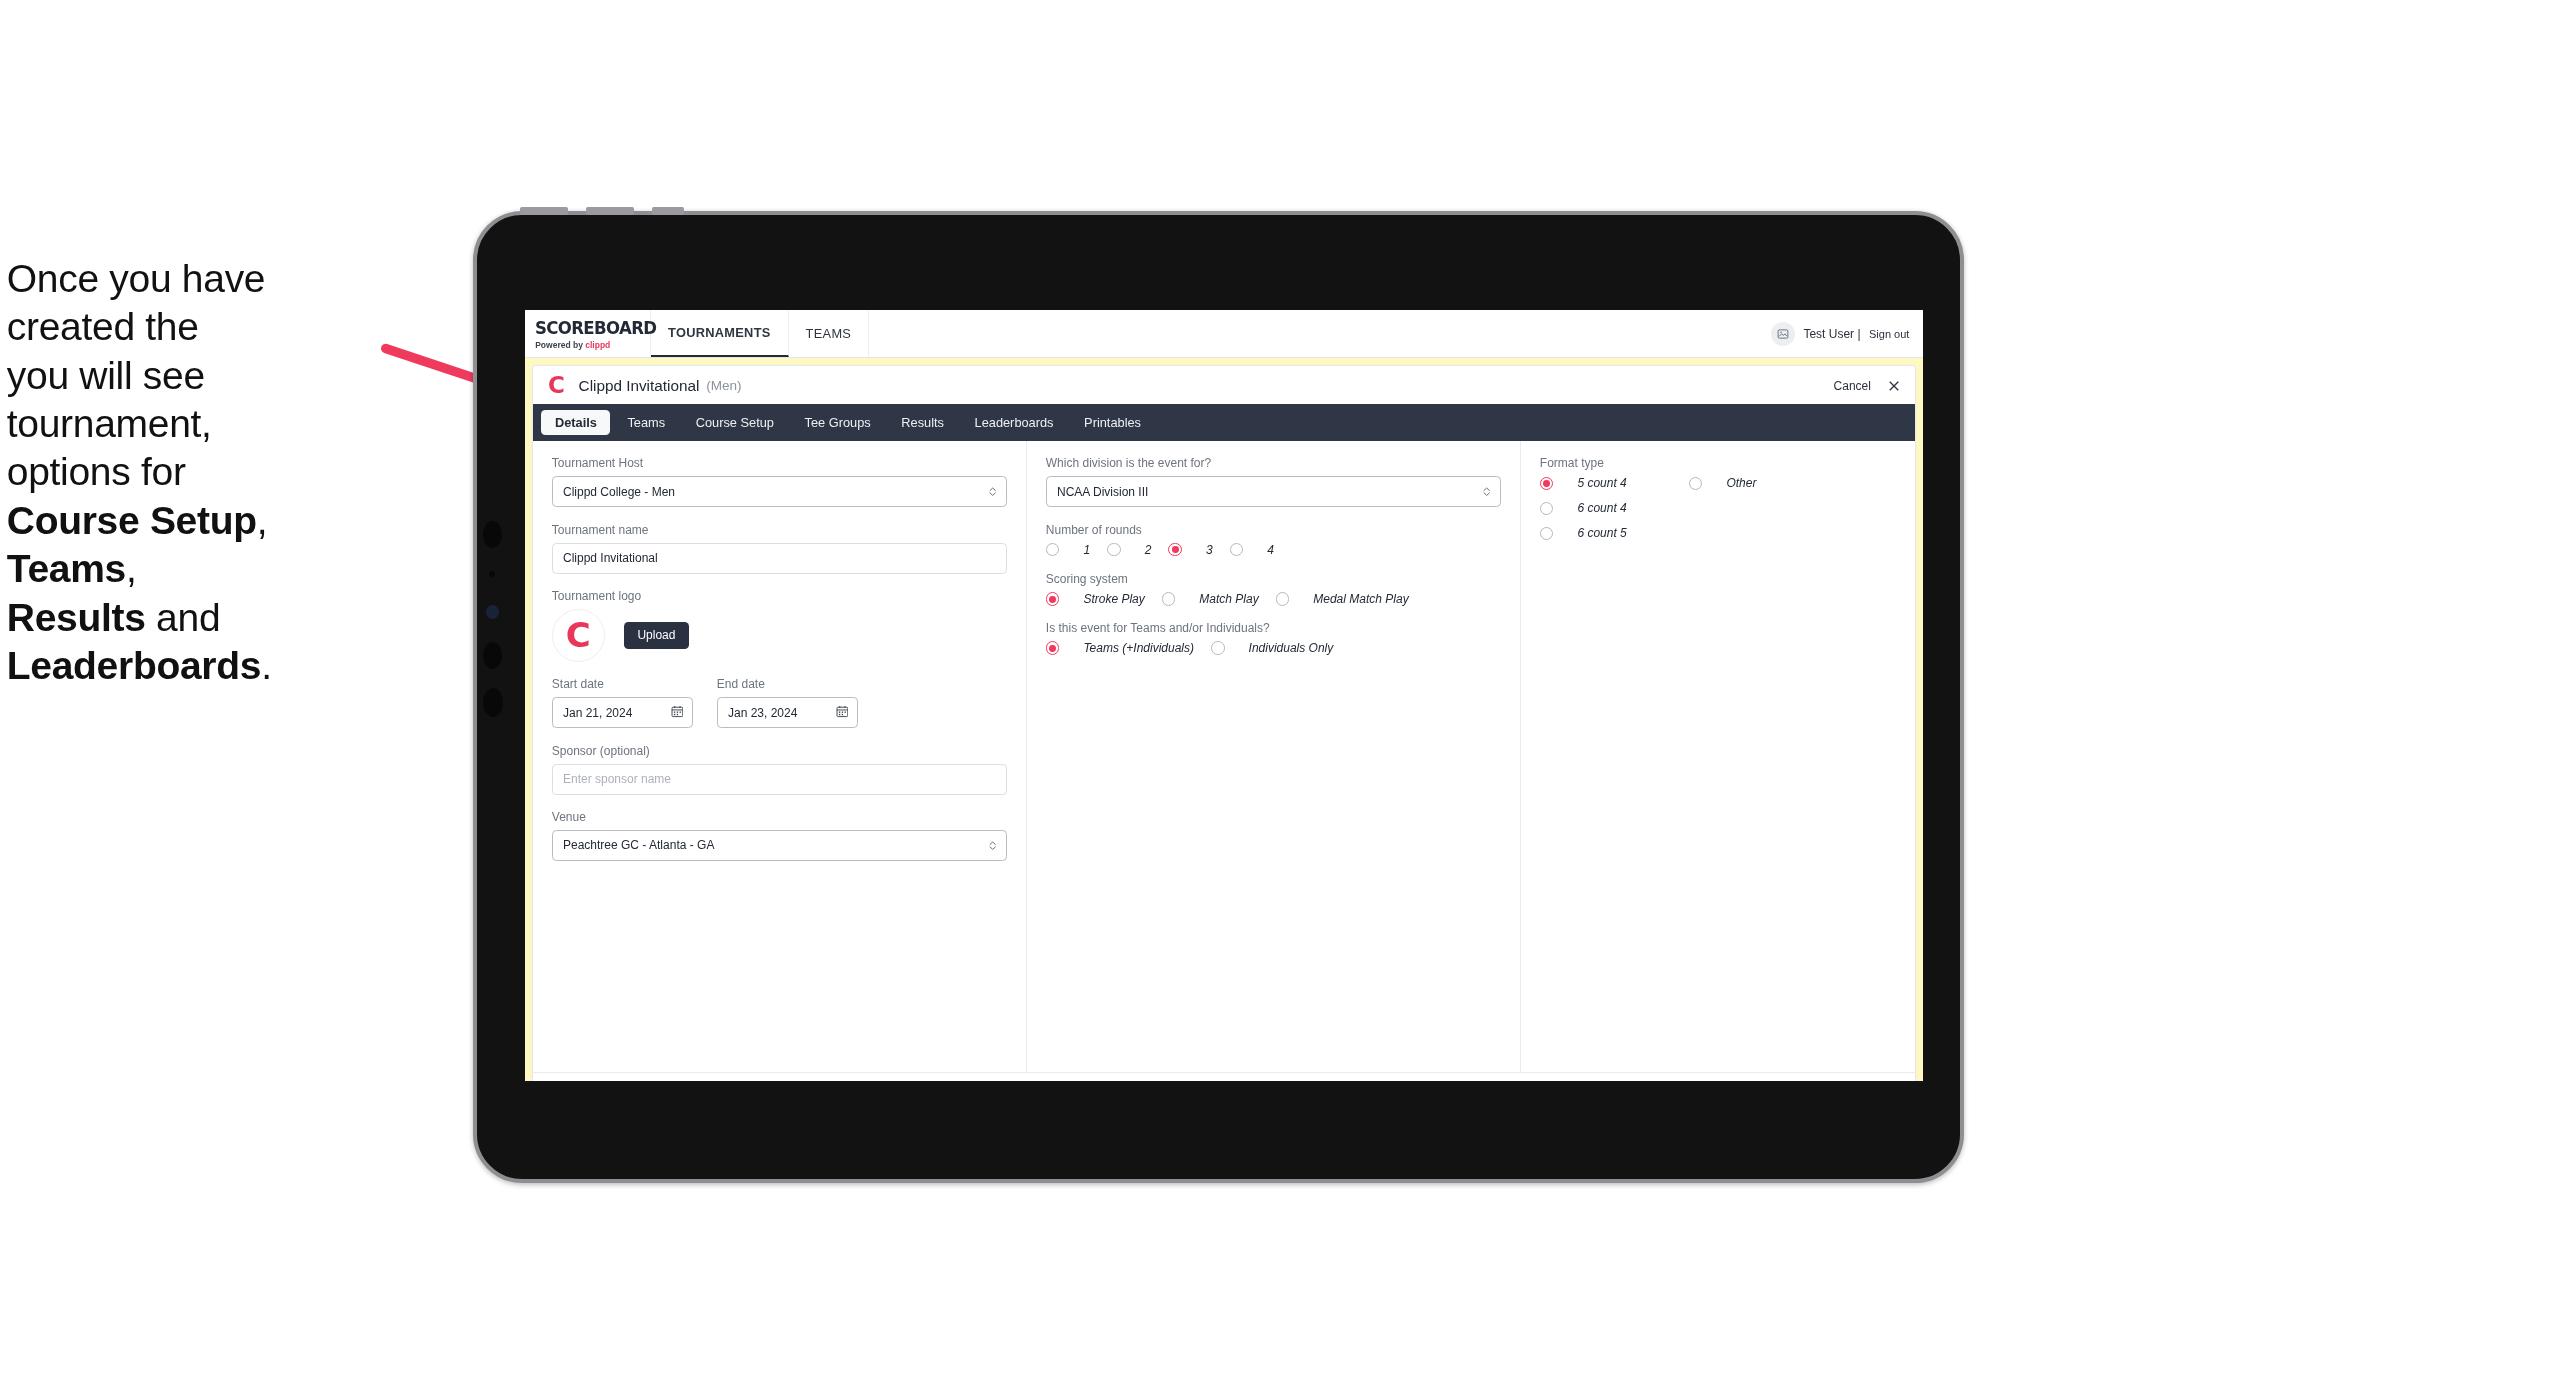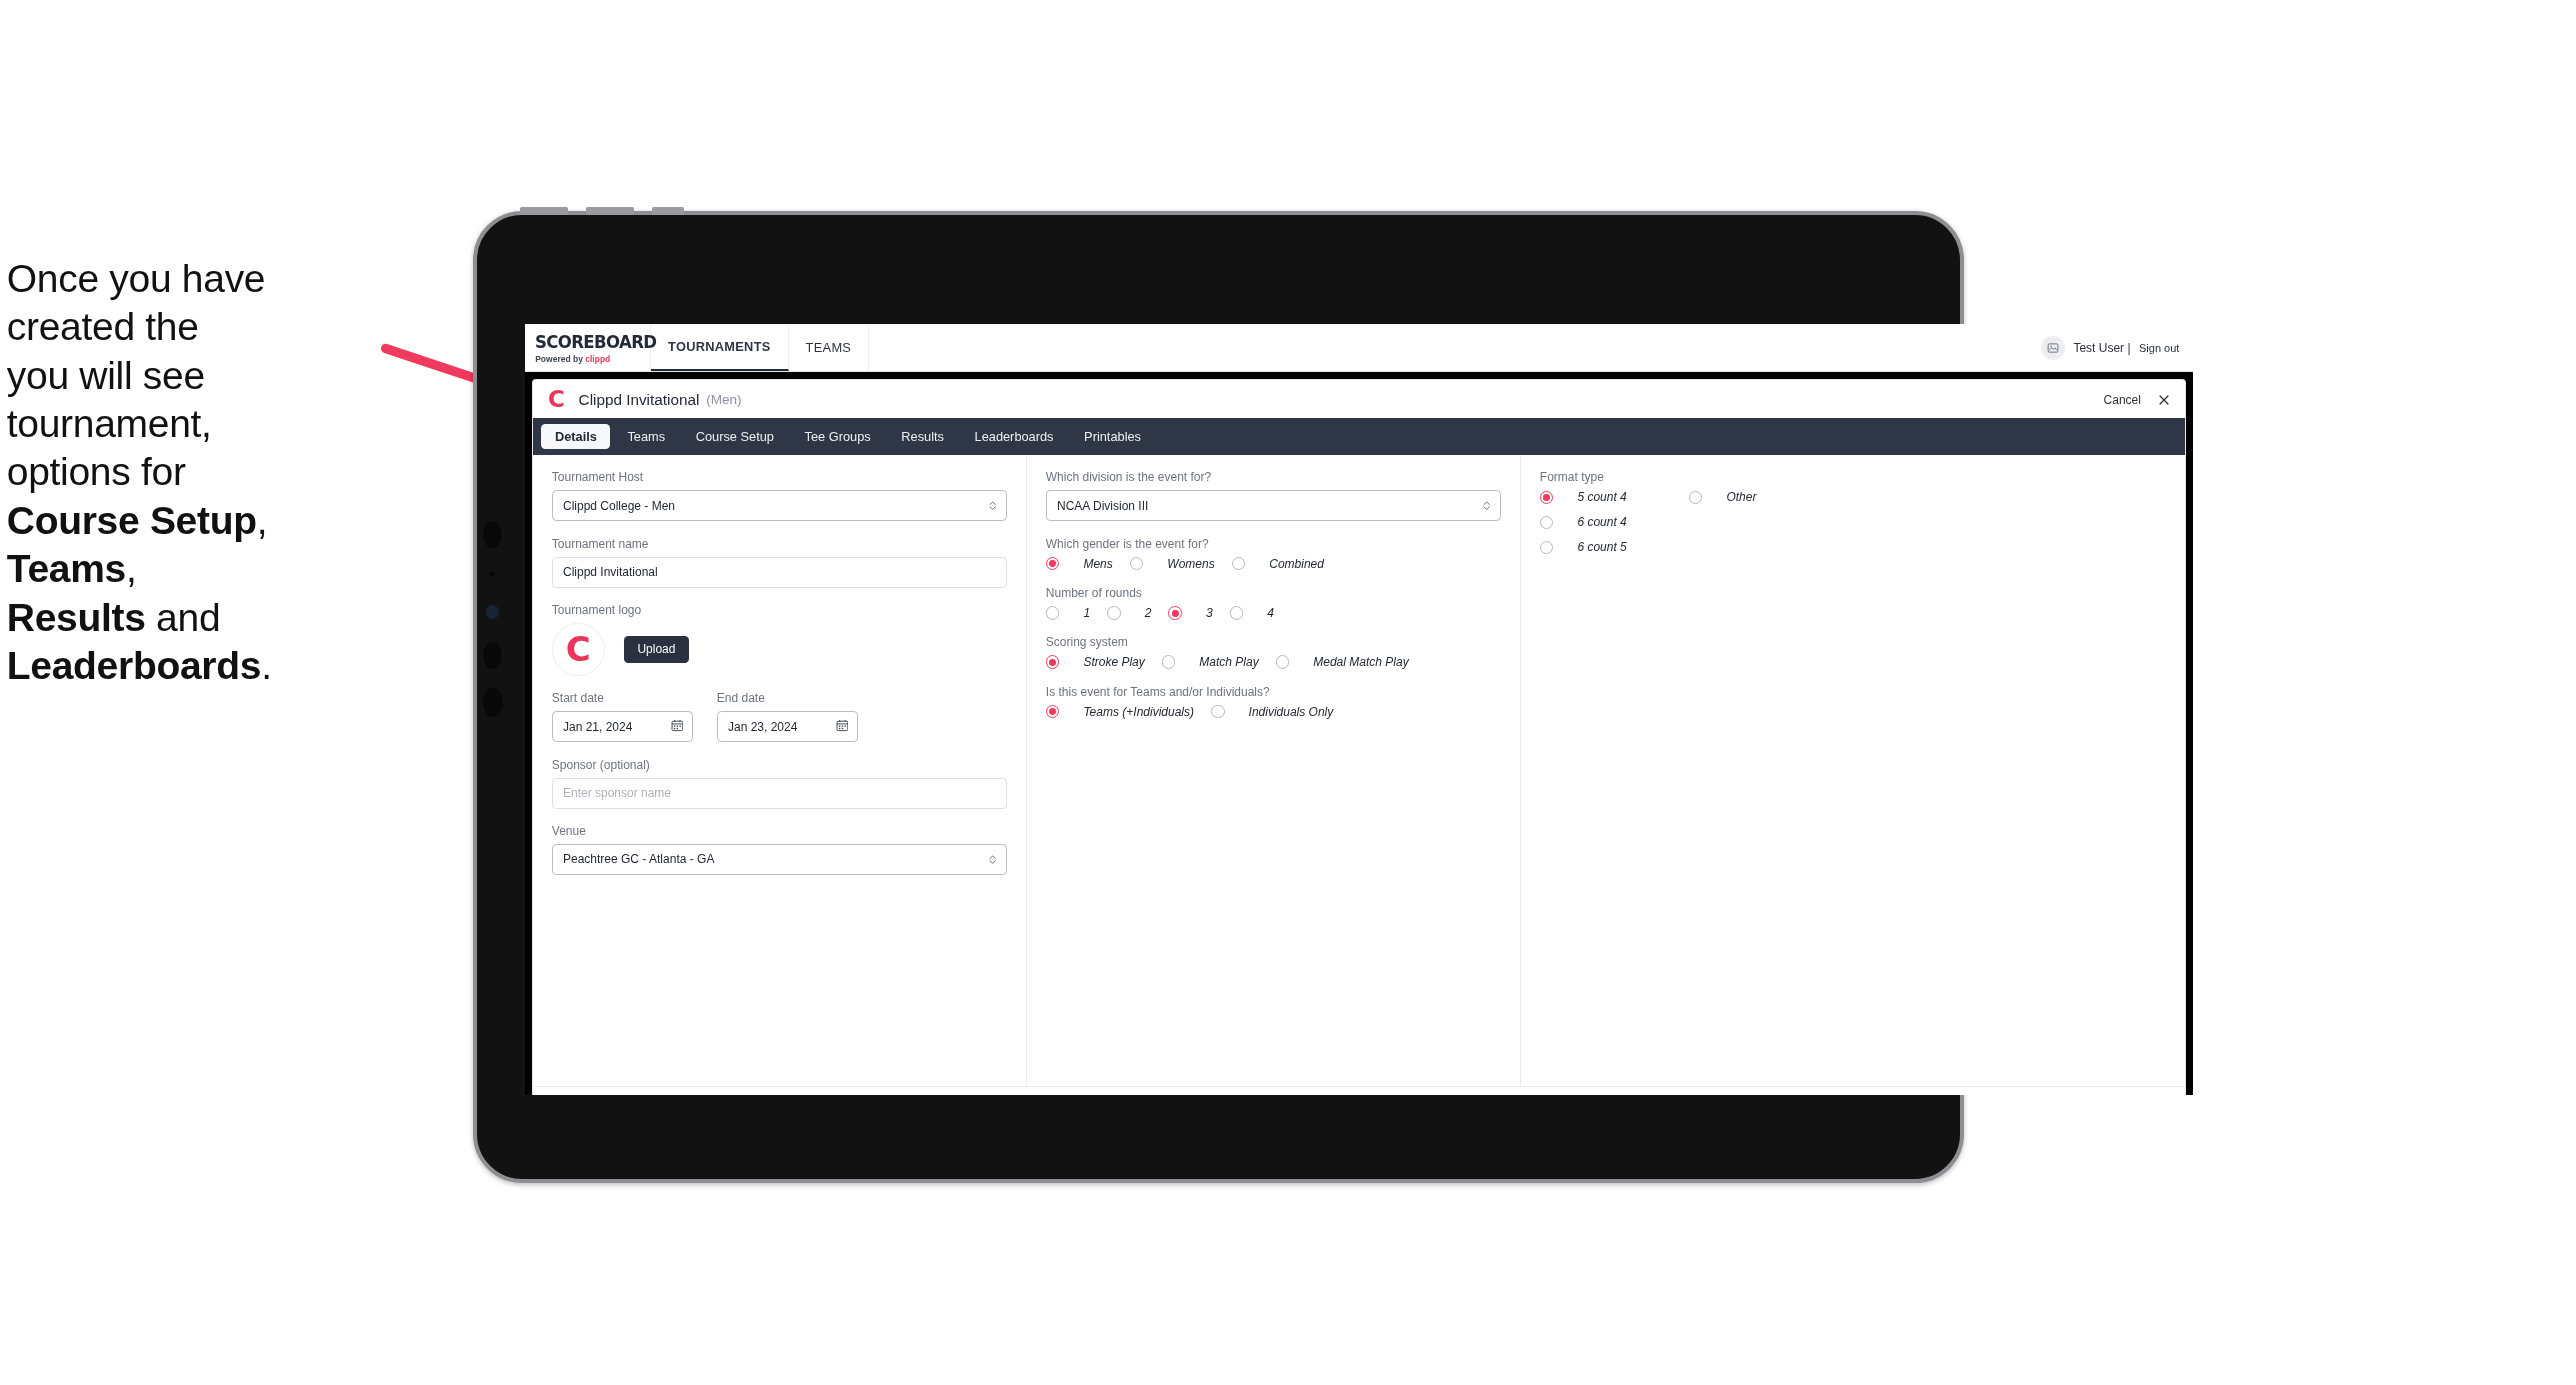--- a/index.html
+++ b/index.html
@@ -38,23 +38,23 @@
   .tab-btn.b3 { left: 175px; top: -7.7px; width: 32px; height: 7.7px; }
   .side-dot { position:absolute; left: 6px; background:#000; opacity:.55; border-radius:50%; }
   .sd1 { top: 306px; width: 19px; height: 27px; }
   .sd2 { top: 356px; width: 6px; height: 6px; left: 12px; }
   .sd3 { top: 390px; width: 13.6px; height: 13.6px; background:#1b2740; opacity:.85; left: 8.5px;}
   .sd4 { top: 427px; width: 19px; height: 27px; }
   .sd5 { top: 473px; width: 20.4px; height: 29px; }
 
   
   .screen {
-    position: absolute; left: 48px; top: 109px;
-    width: 1668px; height: 771px;
-    background: #000000;
+    position: absolute; left: 48px; top: 95px;
+    width: 1398px; height: 771px;
+    background: #fef9c3;
     overflow: hidden;
   }
 
   
   .topnav {
     height: 48px; background: #ffffff; display: flex; align-items: stretch;
     border-bottom: 0.9px solid #e3e5e8;
   }
   .brand { width: 126px; display:flex; flex-direction:column; justify-content:center;
            padding-left: 10.2px; border-right: 0.9px solid #edeef0; }
@@ -324,37 +324,20 @@
               <div class="fld">
                 <span>NCAA Division III</span>
                 <span class="chev">
                   <svg viewBox="0 0 11 11">
                       <path d="M2 4.4 L5.5 1.2 L9 4.4 M2 6.6 L5.5 9.8 L9 6.6" fill="none" stroke="#5f6670" stroke-width="1.1"></path>
                     </svg>
                 </span>
               </div>
             </div>
 
-            <div class="fgroup">
-              <div class="flabel">Which gender is the event for?</div>
-              <div class="radio-row">
-                <div class="radio on">
-                  <span class="rdot"></span>
-                  <span class="rlabel">Mens</span>
-                </div>
-                <div class="radio">
-                  <span class="rdot"></span>
-                  <span class="rlabel">Womens</span>
-                </div>
-                <div class="radio">
-                  <span class="rdot"></span>
-                  <span class="rlabel">Combined</span>
-                </div>
-              </div>
-            </div>
 
             <div class="fgroup">
               <div class="flabel">Number of rounds</div>
               <div class="radio-row">
                 <div class="radio">
                   <span class="rdot"></span>
                   <span class="rlabel">1</span>
                 </div>
                 <div class="radio">
                   <span class="rdot"></span>

